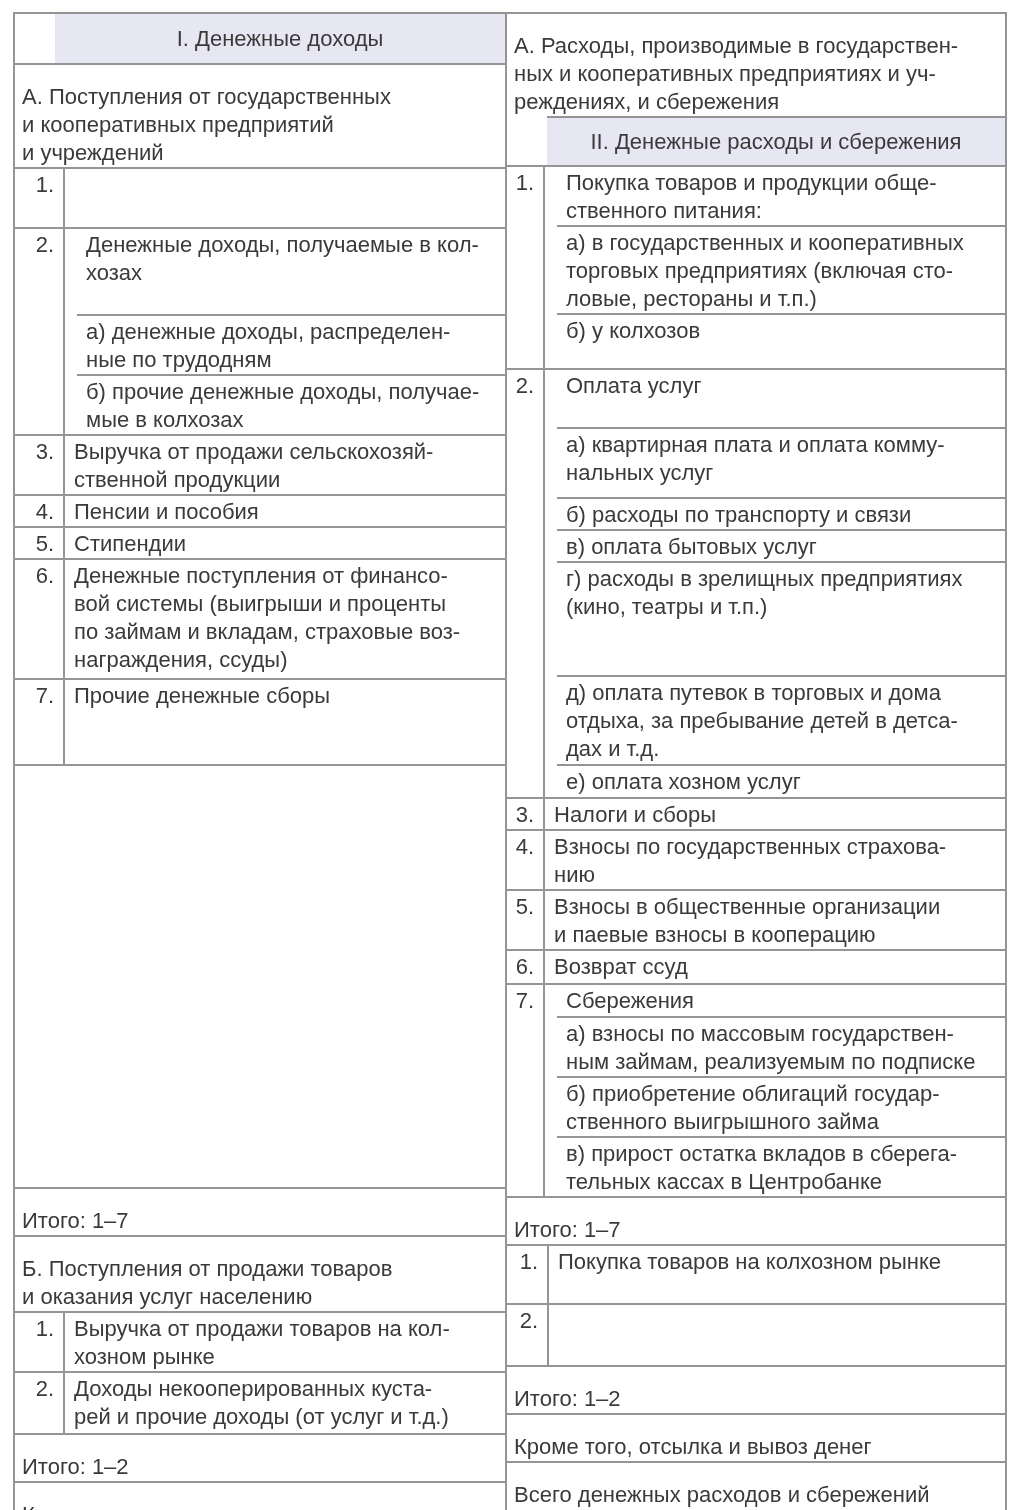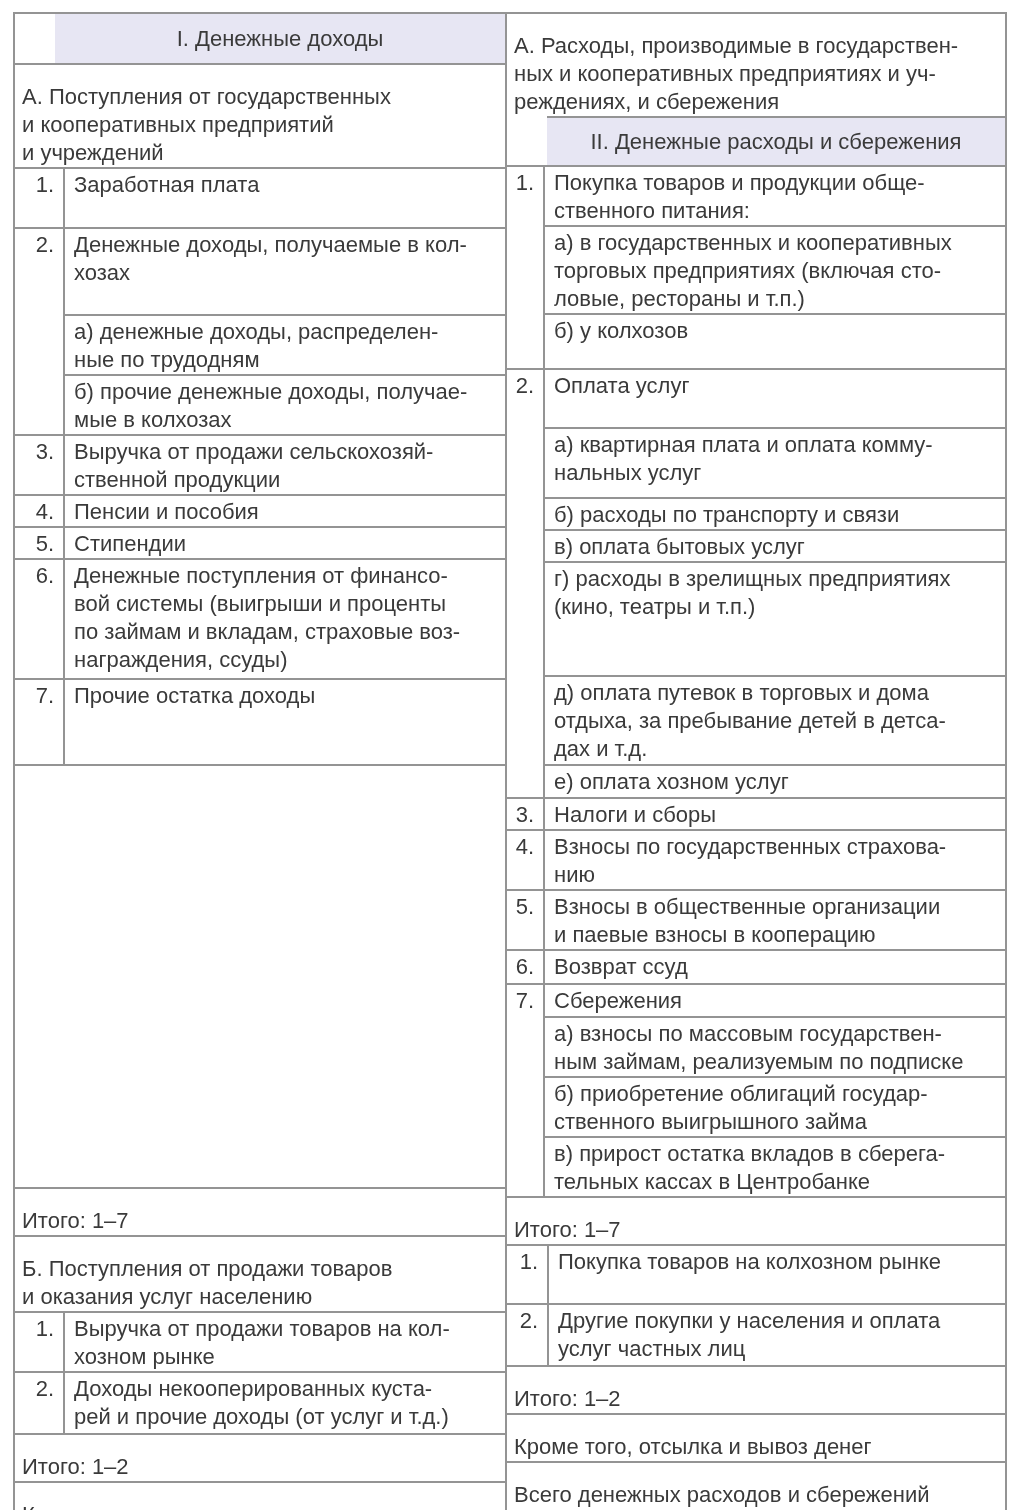--- a/index.html
+++ b/index.html
@@ -24,21 +24,21 @@
   .row{display:flex;align-items:stretch;border-top:2px solid var(--line);box-sizing:border-box;}
   .half > .row:first-child{border-top:none;}
   .row.header{background:var(--header-bg);min-height:49px;margin-left:40px;}
   .hcell{flex:1;display:flex;align-items:center;justify-content:center;text-align:center;padding:2px 6px;}
   .num{flex:0 0 50px;box-sizing:border-box;text-align:right;
        padding:2px 9px 0 0;border-right:2px solid var(--line);}
   .half.right .num{flex-basis:38px;}
   .half.right .num.numb{flex-basis:42px;}
   .txt{flex:1;padding:2px 6px 0 9px;white-space:pre-line;box-sizing:border-box;}
   .full{flex:1;padding:18px 6px 0 7px;white-space:pre-line;box-sizing:border-box;}
-  .subs{flex:1;display:flex;flex-direction:column;}
+  .subs{flex:1;display:flex;flex-direction:column;padding-left:12px;}
   .sub{padding:2px 6px 0 9px;white-space:pre-line;box-sizing:border-box;border-top:2px solid var(--line);}
   .subs .sub:first-child{border-top:none;}
   .row-iii{border-top:2px solid var(--line);min-height:31px;box-sizing:border-box;
            padding:2px 6px 0 7px;white-space:pre-line;}
 </style>
 </head>
 <body>
 
 <div class="balance-table">
   <div class="halves">
@@ -47,21 +47,20 @@
       <div class="row header">
         <div class="hcell">I. Денежные доходы</div>
       </div>
       <div class="row" style="min-height:90px">
         <div class="full">А. Поступления от государственных
 и кооперативных предприятий
 и учреждений</div>
       </div>
       <div class="row" style="min-height:60px">
         <div class="num">1.</div>
-        <div class="txt">Заработная плата</div>
       </div>
       <div class="row" style="min-height:204px">
         <div class="num">2.</div>
         <div class="subs">
           <div class="sub" style="min-height:85px">Денежные доходы, получаемые в кол-
 хозах</div>
           <div class="sub" style="min-height:59px">а) денежные доходы, распределен-
 ные по трудодням</div>
           <div class="sub" style="min-height:60px">б) прочие денежные доходы, получае-
 мые в колхозах</div>
@@ -82,21 +81,21 @@
       </div>
       <div class="row" style="min-height:120px">
         <div class="num">6.</div>
         <div class="txt">Денежные поступления от финансо-
 вой системы (выигрыши и проценты
 по займам и вкладам, страховые воз-
 награждения, ссуды)</div>
       </div>
       <div class="row" style="min-height:86px">
         <div class="num">7.</div>
-        <div class="txt">Прочие остатка доходы</div>
+        <div class="txt">Прочие денежные сборы</div>
       </div>
       <div class="row" style="min-height:423px">
         <div class="full"></div>
       </div>
       <div class="row" style="min-height:32px">
         <div class="full">Итого: 1–7</div>
       </div>
       <div class="row" style="min-height:58px">
         <div class="full">Б. Поступления от продажи товаров
 и оказания услуг населению</div>
@@ -190,22 +189,20 @@
       </div>
       <div class="row" style="min-height:32px">
         <div class="full">Итого: 1–7</div>
       </div>
       <div class="row" style="min-height:59px">
         <div class="num numb">1.</div>
         <div class="txt">Покупка товаров на колхозном рынке</div>
       </div>
       <div class="row" style="min-height:62px">
         <div class="num numb">2.</div>
-        <div class="txt">Другие покупки у населения и оплата
-услуг частных лиц</div>
       </div>
       <div class="row" style="min-height:34px">
         <div class="full">Итого: 1–2</div>
       </div>
       <div class="row" style="min-height:31px">
         <div class="full">Кроме того, отсылка и вывоз денег</div>
       </div>
       <div class="row" style="min-height:30px">
         <div class="full">Всего денежных расходов и сбережений</div>
       </div>

